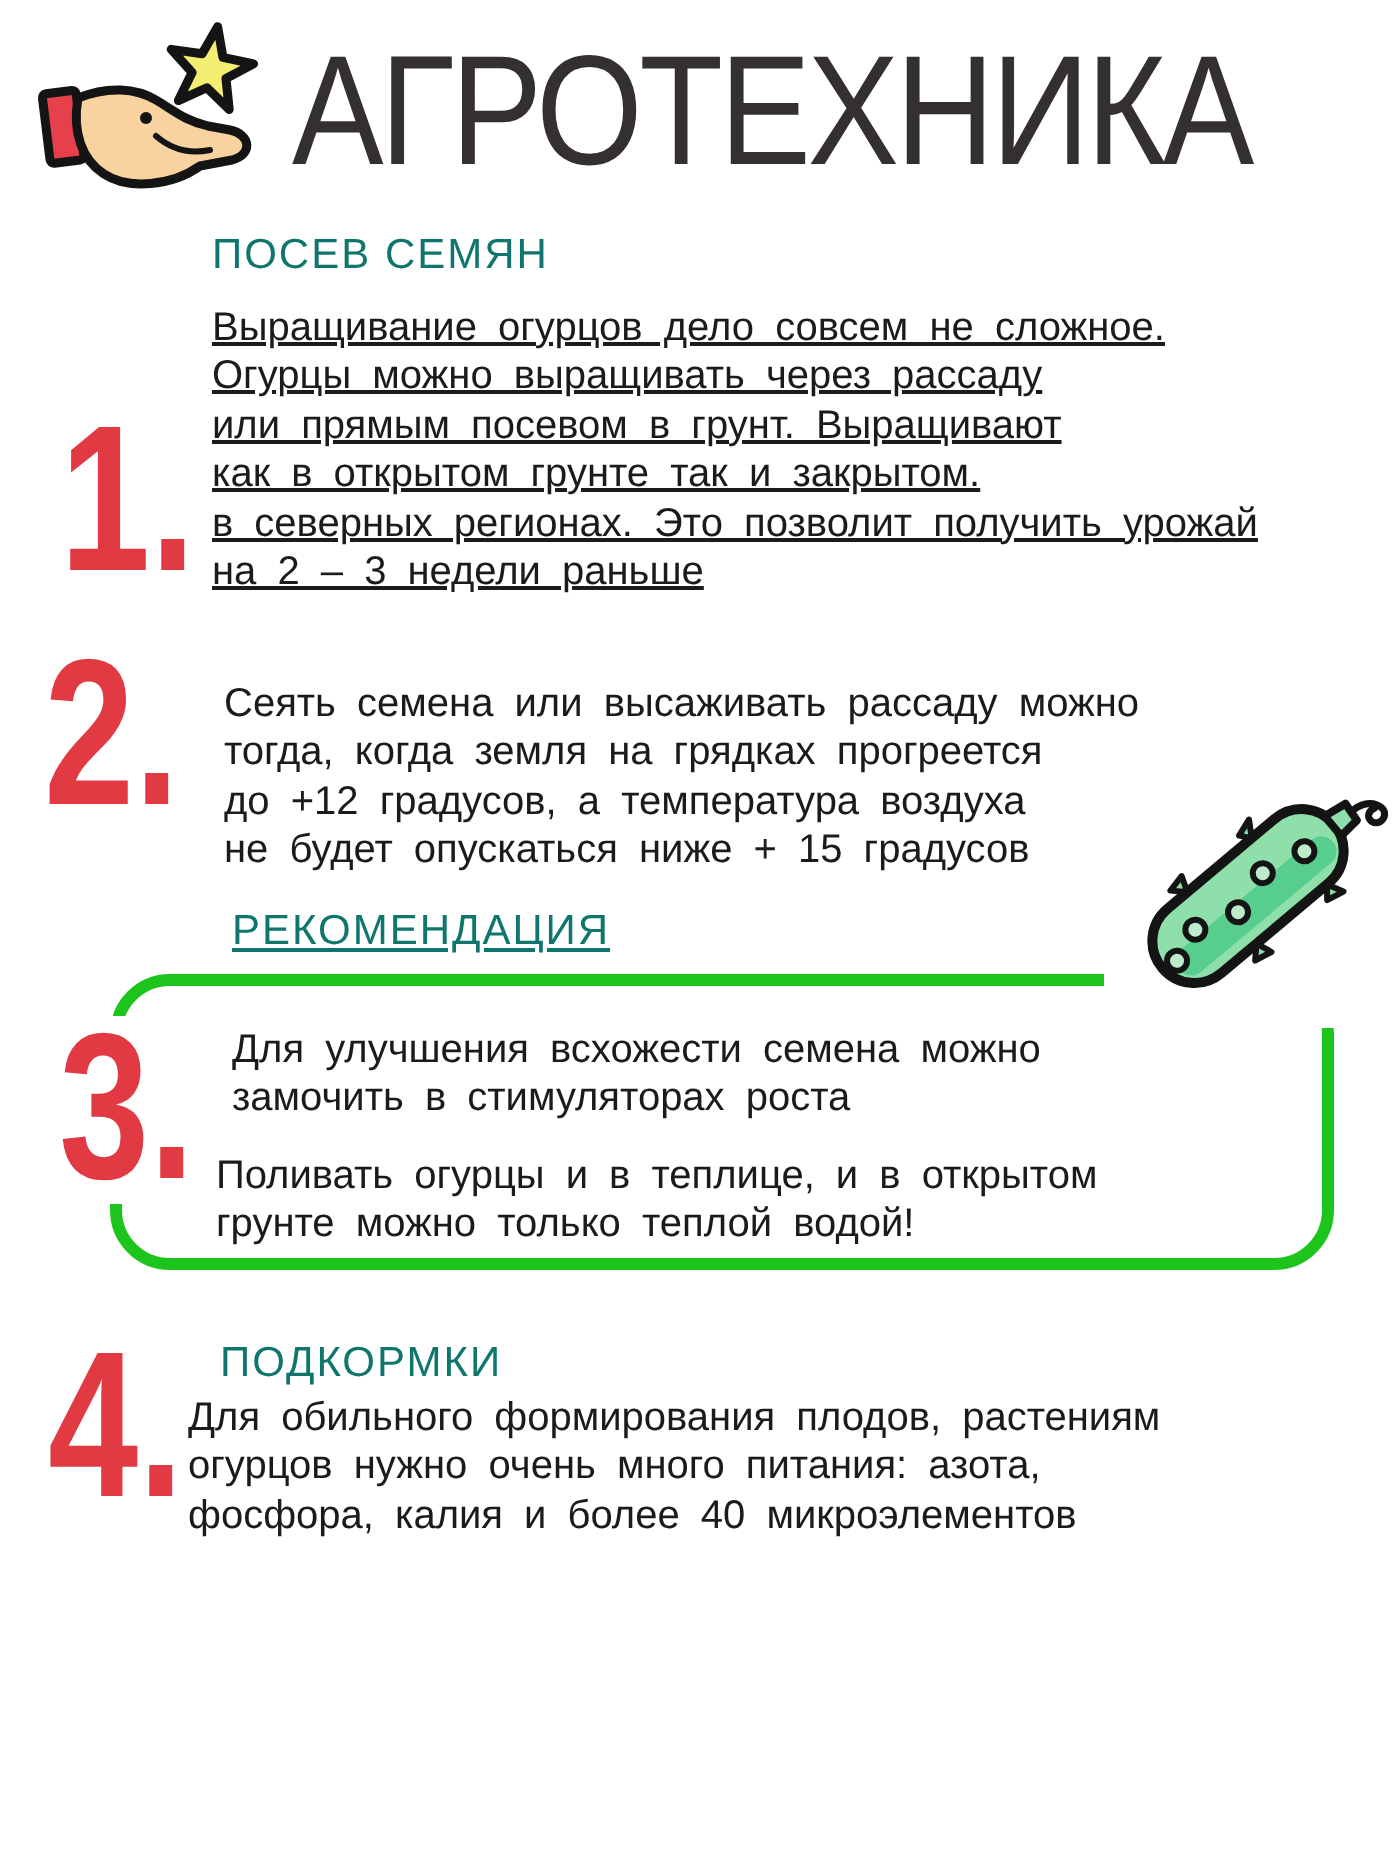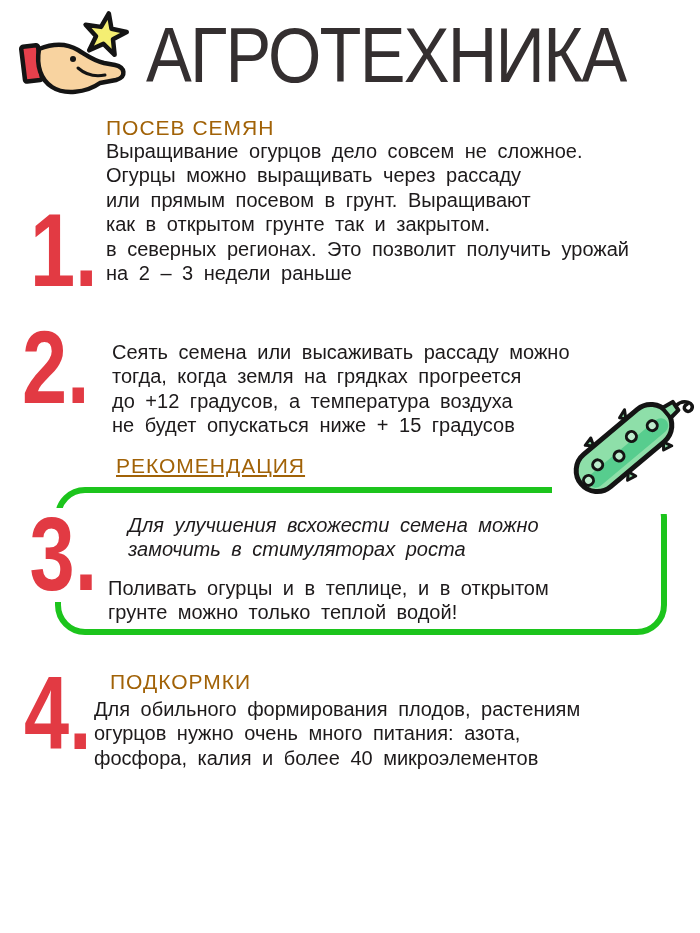--- a/index.html
+++ b/index.html
@@ -9,21 +9,21 @@
     background:#ffffff; overflow:hidden;
     font-family:"Liberation Sans", sans-serif; color:#1d1a1b;
   }
   .abs { position:absolute; }
   .title {
     left:146px; top:16px; font-size:78px; line-height:1; font-weight:400;
     color:#342f30; letter-spacing:-2px;
     transform:scaleX(0.88); transform-origin:left top; white-space:nowrap;
   }
   .sec-heading {
-    font-size:21px; font-weight:400; letter-spacing:1px; color:#a16207;
+    font-size:21px; font-weight:400; letter-spacing:1px; color:#0f766e;
     white-space:nowrap;
   }
   .body-text { font-size:20px; line-height:24.4px; word-spacing:5px; color:#1d1a1b; }
   .body-text .ln { white-space:nowrap; }
   .step-num {
     font-size:104px; font-weight:700; line-height:0.9; color:#e23a43;
     transform:scaleX(0.78); transform-origin:left top; white-space:nowrap;
     z-index:3;
   }
   .num-masked { background:#ffffff; padding:0 8px 0 2px; }
@@ -55,21 +55,21 @@
                C 25,74 20,60 23,43 Z" fill="#f8d3a0" stroke="#141414" stroke-width="4.5" stroke-linejoin="round"></path>
       <circle cx="57" cy="53" r="3" fill="#141414"></circle>
       <path d="M62,62 C 70,69 79,71 89,69" fill="none" stroke="#141414" stroke-width="3" stroke-linecap="round"></path>
     </g>
   </svg>
 
   <div class="abs title">АГРОТЕХНИКА</div>
 
   <div class="abs step-num" style="left:30px; top:204px;">1.</div>
   <div class="abs sec-heading" style="left:106px; top:116px;">ПОСЕВ СЕМЯН</div>
-  <div class="abs body-text" style="left:106px; top:139px;">
+  <div class="abs body-text" style="left:106px; top:152px;text-decoration:underline;">
     <div class="ln">Выращивание огурцов дело совсем не сложное.</div>
     <div class="ln">Огурцы можно выращивать через рассаду</div>
     <div class="ln">или прямым посевом в грунт. Выращивают</div>
     <div class="ln">как в открытом грунте так и закрытом.</div>
     <div class="ln">в северных регионах. Это позволит получить урожай</div>
     <div class="ln">на 2 – 3 недели раньше</div>
   </div>
 
   <div class="abs step-num" style="left:22px; top:321px;">2.</div>
   <div class="abs body-text" style="left:112px; top:340px;">
@@ -95,21 +95,21 @@
       <circle cx="-4" cy="-13" r="5" fill="#bdeccd" stroke="#141414" stroke-width="3"></circle>
       <circle cx="3" cy="9" r="5" fill="#bdeccd" stroke="#141414" stroke-width="3"></circle>
       <circle cx="-4" cy="31" r="5" fill="#bdeccd" stroke="#141414" stroke-width="3"></circle>
       <circle cx="2" cy="48" r="5" fill="#bdeccd" stroke="#141414" stroke-width="3"></circle>
       <path d="M-6,-55 L-4,-67 L6,-66 L7,-55 Z" fill="#8edfa9" stroke="#141414" stroke-width="4" stroke-linejoin="round"></path>
       <path d="M1,-67 C 0,-78 12,-84 14,-76 C 15,-70 5,-69 7,-77" fill="none" stroke="#141414" stroke-width="3.5" stroke-linecap="round"></path>
     </g>
   </svg>
 
   <div class="abs step-num num-masked" style="left:28px; top:508px;">3.</div>
-  <div class="abs body-text" style="left:128px; top:513px; z-index:3;font-style:italic;">
+  <div class="abs body-text" style="left:116px; top:513px; z-index:3;">
     <div class="ln">Для улучшения всхожести семена можно</div>
     <div class="ln">замочить в стимуляторах роста</div>
   </div>
   <div class="abs body-text" style="left:108px; top:576px; z-index:3;">
     <div class="ln">Поливать огурцы и в теплице, и в открытом</div>
     <div class="ln">грунте можно только теплой водой!</div>
   </div>
 
   <div class="abs sec-heading" style="left:110px; top:670px;">ПОДКОРМКИ</div>
   <div class="abs step-num" style="left:24px; top:667px;">4.</div>

